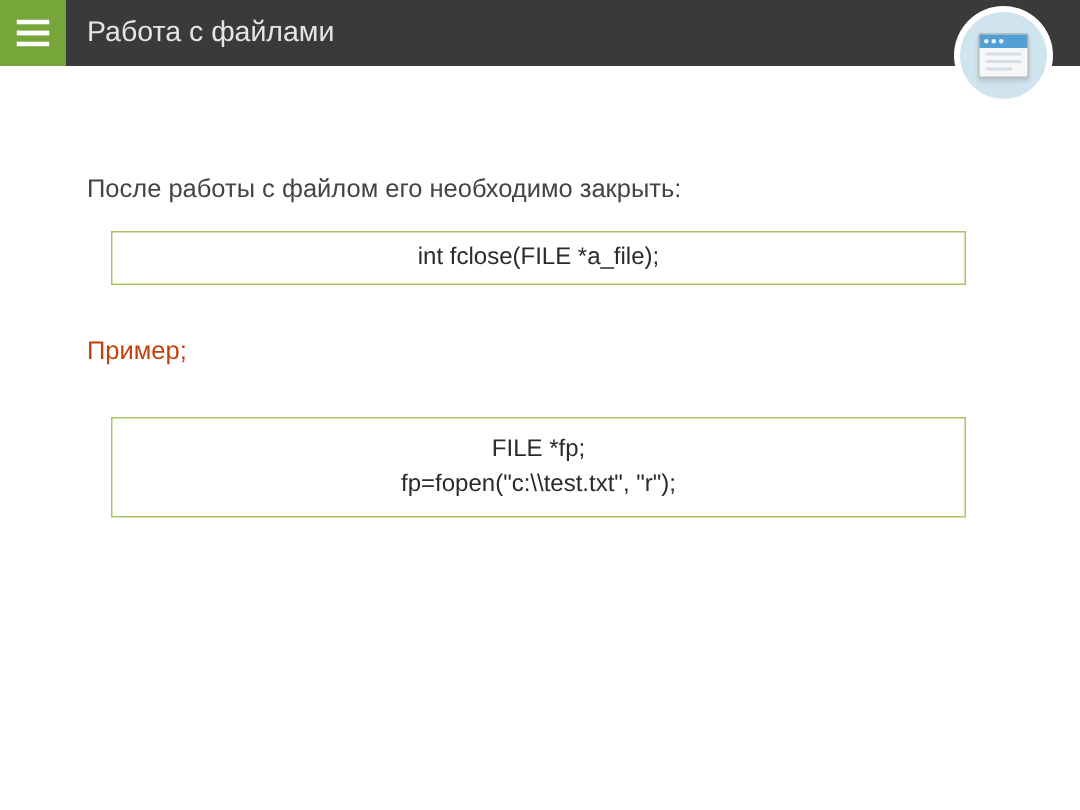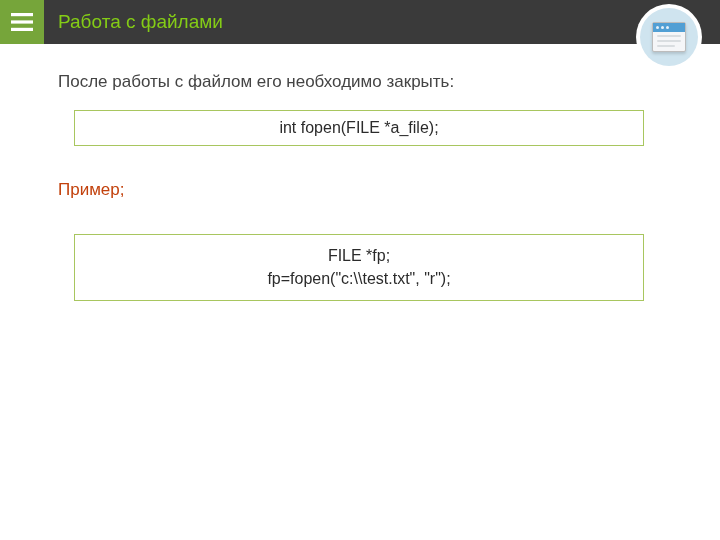--- a/index.html
+++ b/index.html
@@ -12,21 +12,21 @@
     position: relative;
   }
   .menu-btn {
     width: 44px; height: 44px;
     background: #76a53a;
     display: flex; align-items: center; justify-content: center;
     cursor: pointer;
   }
   .menu-btn svg { width: 22px; height: 18px; }
   .title {
-    color: #84cc16;
+    color: #e5e5e5;
     font-size: 19px;
     font-weight: 400;
     padding-left: 14px;
   }
   .window-badge {
     position: absolute;
     right: 22px; top: 8px;
     width: 58px; height: 58px;
     border-radius: 50%;
     background: #cfe4ef;
@@ -43,21 +43,21 @@
   }
   .win-titlebar {
     height: 9px;
     background: #519fd4;
     display: flex; align-items: center;
     padding-left: 3px; gap: 2px;
   }
   .dot { width: 3px; height: 3px; border-radius: 50%; background: #fff; opacity: .85; }
   .win-line { height: 2px; background: #d9dde0; margin: 3px 4px 0 4px; border-radius: 1px; }
 
-  .content { padding: 28px 58px 17px 58px; }
+  .content { padding: 28px 58px 17px 58px; margin-top: 44px; }
   .para { font-size: 17px; color: #444; margin-bottom: 18px; }
   .para2 { margin-top: 34px; font-size: 17px; color: #c2410c; }
 
   .codebox {
     border: 1.5px solid #a8c65f;
     background: #fff;
     width: 570px;
     margin-left: 16px;
     text-align: center;
     padding: 6px 10px;
@@ -92,21 +92,21 @@
       <div class="win-line"></div>
       <div class="win-line" style="width:55%"></div>
     </div>
   </div>
 </div>
 
 <div class="content">
   <div class="para">После работы с файлом его необходимо закрыть:</div>
 
   <div class="codebox">
-    <span class="line">int fopen(FILE *a_file);</span>
+    <span class="line">int fclose(FILE *a_file);</span>
   </div>
 
   <div class="para2">Пример;</div>
 
   <div class="codebox big">
     <span class="line">FILE *fp;</span>
     <span class="line">fp=fopen("c:\\test.txt", "r");</span>
   </div>
 </div>
 

